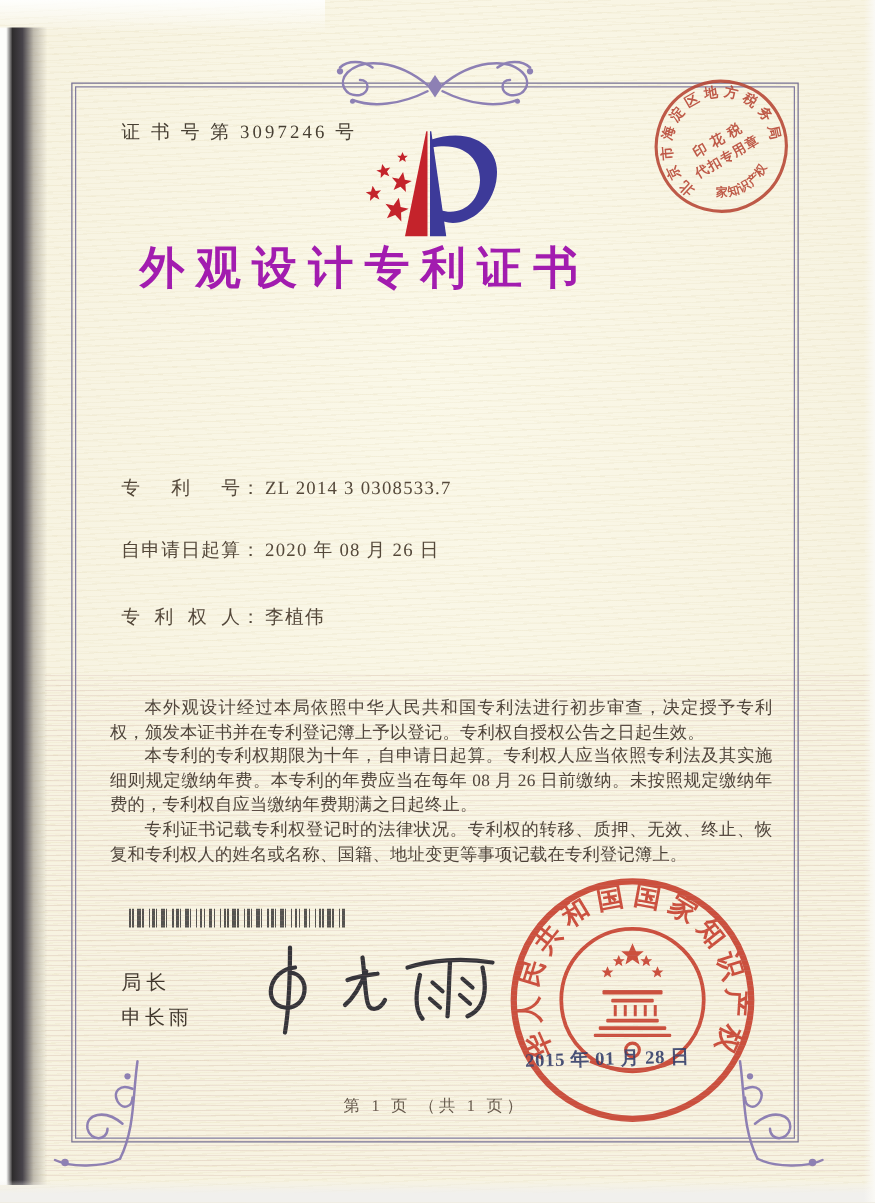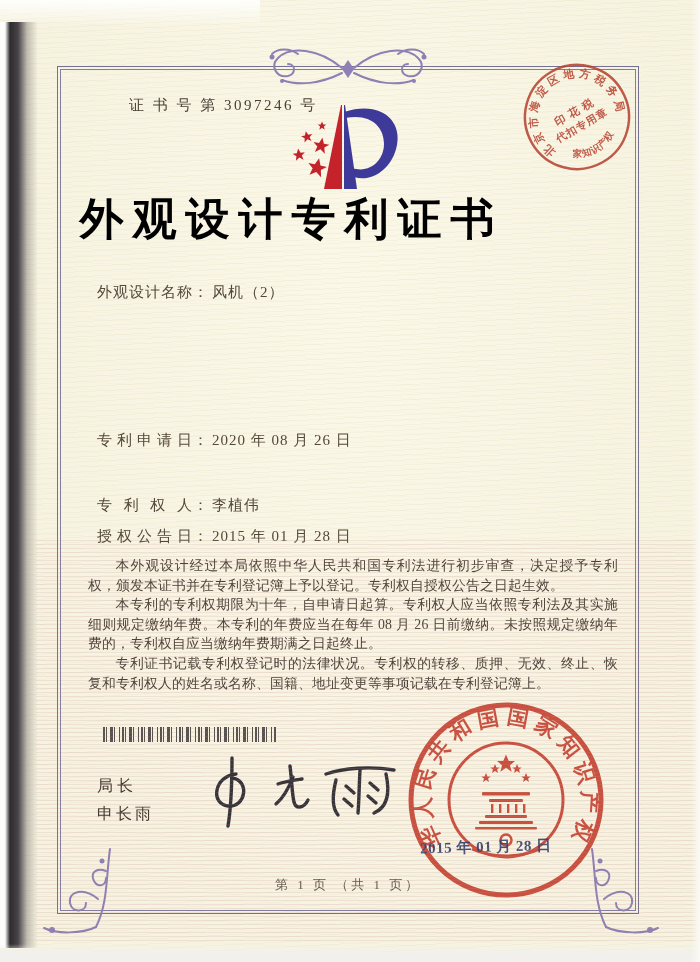--- a/index.html
+++ b/index.html
@@ -25,27 +25,27 @@
   
   .frame{position:absolute;left:57px;top:66px;width:580px;height:846px;
     border:1px solid #767093;}
   .frame::before{content:'';position:absolute;inset:2px;border:1px solid #837da0;}
   
   .orn{position:absolute;pointer-events:none;}
   .orn-top{left:238px;top:40px;}
   .orn-bl{left:36px;top:843px;}
   .orn-br{left:584px;top:843px;transform:scaleX(-1);}
   
-  .cert-no{position:absolute;left:97px;top:96px;font-size:15px;letter-spacing:2.5px;color:#473f33;margin-left:32px;}
+  .cert-no{position:absolute;left:97px;top:96px;font-size:15px;letter-spacing:2.5px;color:#473f33;}
   .title{position:absolute;left:57px;top:190px;width:469px;text-align:center;
-    font-size:44px;font-weight:700;letter-spacing:9px;color:#000000;}
+    font-size:36px;font-weight:700;letter-spacing:9px;color:#a21caf;}
   .field{position:absolute;left:97px;font-size:15px;color:#54483a;letter-spacing:1px;white-space:nowrap;}
   .field .lbl{display:inline-block;width:96px;text-align:justify;text-align-last:justify;vertical-align:bottom;}
   .field .val{margin-left:3px;}
-  .f0{top:283px}.f1{top:333px}.f2{top:381px}.f3{top:431px}.f4{top:496px}.f5{top:527px}
+  .f0{top:283px}.f1{top:333px}.f2{top:381px}.f3{top:431px}.f4{top:484px}.f5{top:527px}
   .body-text{position:absolute;left:88px;top:556px;width:530px;color:#4c4339;}
   .body-text p{margin:0;font-size:13.8px;line-height:19.6px;text-indent:2em;text-align:justify;letter-spacing:0.2px;}
   .barcode{position:absolute;left:103px;top:727px;width:173px;height:15px;opacity:.8;
     background:repeating-linear-gradient(90deg,#2c2c2c 0 2px,transparent 2px 3px,#2c2c2c 3px 4px,transparent 4px 7px,#2c2c2c 7px 10px,transparent 10px 11px,#2c2c2c 11px 12px,transparent 12px 16px,#2c2c2c 16px 17px,transparent 17px 19px);}
   .dir-title{position:absolute;left:97px;top:776px;font-size:16px;letter-spacing:4px;color:#3f372c;
     font-family:"Liberation Sans","DejaVu Sans",sans-serif;}
   .dir-name{position:absolute;left:97px;top:804px;font-size:16px;letter-spacing:3px;color:#3f372c;
     font-family:"Liberation Sans","DejaVu Sans",sans-serif;}
   .signature{position:absolute;left:198px;top:748px;}
   .seal{position:absolute;left:406px;top:700px;opacity:.88;}
@@ -126,31 +126,28 @@
       <path transform="translate(44,28) scale(0.45)" d="M0,-10 L2.9,-3.1 9.5,-3.1 4.2,1.2 5.9,8.1 0,4 -5.9,8.1 -4.2,1.2 -9.5,-3.1 -2.9,-3.1 Z"></path>
       <path transform="translate(29,39) scale(0.6) rotate(-12)" d="M0,-10 L2.9,-3.1 9.5,-3.1 4.2,1.2 5.9,8.1 0,4 -5.9,8.1 -4.2,1.2 -9.5,-3.1 -2.9,-3.1 Z"></path>
       <path transform="translate(43,48) scale(0.85) rotate(10)" d="M0,-10 L2.9,-3.1 9.5,-3.1 4.2,1.2 5.9,8.1 0,4 -5.9,8.1 -4.2,1.2 -9.5,-3.1 -2.9,-3.1 Z"></path>
       <path transform="translate(21,57) scale(0.65) rotate(-8)" d="M0,-10 L2.9,-3.1 9.5,-3.1 4.2,1.2 5.9,8.1 0,4 -5.9,8.1 -4.2,1.2 -9.5,-3.1 -2.9,-3.1 Z"></path>
       <path transform="translate(39,70) scale(1.0) rotate(12)" d="M0,-10 L2.9,-3.1 9.5,-3.1 4.2,1.2 5.9,8.1 0,4 -5.9,8.1 -4.2,1.2 -9.5,-3.1 -2.9,-3.1 Z"></path>
     </g>
   </svg>
 
   <div class="title">外观设计专利证书</div>
 
-  <div class="field f0">
-    <span class="lbl">外观设计名称</span><span>：</span><span class="val">风机（2）</span>
+  <div class="field f2">
+    <span class="lbl">专利号</span><span>：</span><span class="val">ZL 2014 3 0308533.7</span>
   </div>
   <div class="field f3">
-    <span class="lbl">专利申请日</span><span>：</span><span class="val">2020 年 08 月 26 日</span>
+    <span class="lbl">自申请日起算</span><span>：</span><span class="val">2020 年 08 月 26 日</span>
   </div>
   <div class="field f4">
     <span class="lbl">专利权人</span><span>：</span><span class="val">李植伟</span>
-  </div>
-  <div class="field f5">
-    <span class="lbl">授权公告日</span><span>：</span><span class="val">2015 年 01 月 28 日</span>
   </div>
 
   <div class="body-text">
     <p>本外观设计经过本局依照中华人民共和国专利法进行初步审查，决定授予专利权，颁发本证书并在专利登记簿上予以登记。专利权自授权公告之日起生效。</p>
     <p>本专利的专利权期限为十年，自申请日起算。专利权人应当依照专利法及其实施细则规定缴纳年费。本专利的年费应当在每年 08 月 26 日前缴纳。未按照规定缴纳年费的，专利权自应当缴纳年费期满之日起终止。</p>
     <p>专利证书记载专利权登记时的法律状况。专利权的转移、质押、无效、终止、恢复和专利权人的姓名或名称、国籍、地址变更等事项记载在专利登记簿上。</p>
   </div>
 
   <div class="barcode"></div>
 

